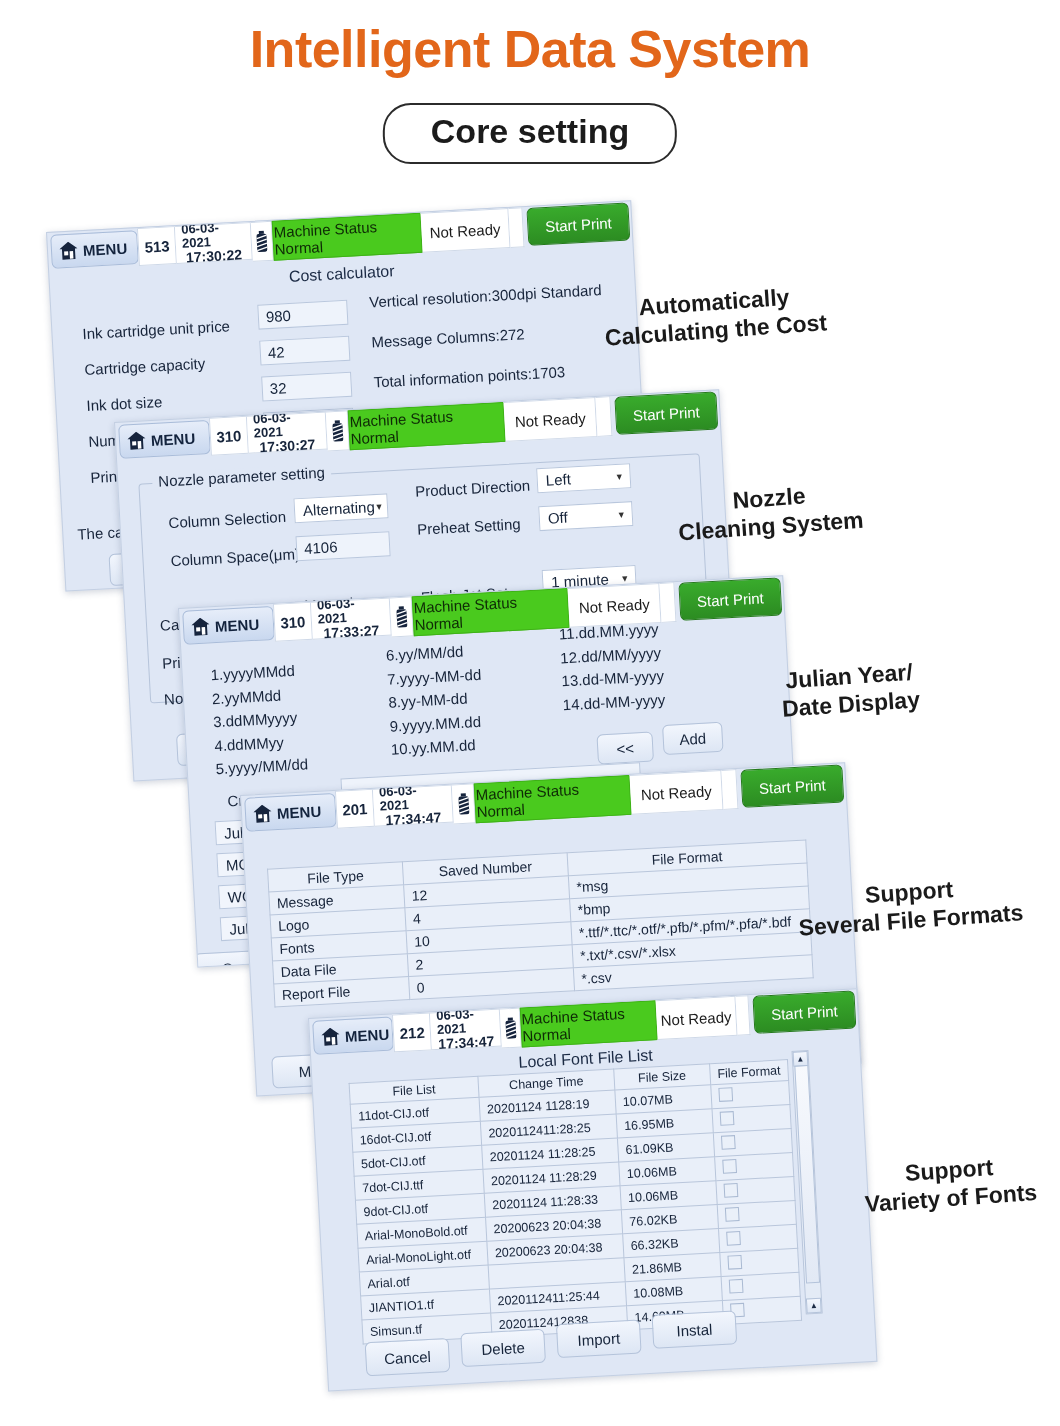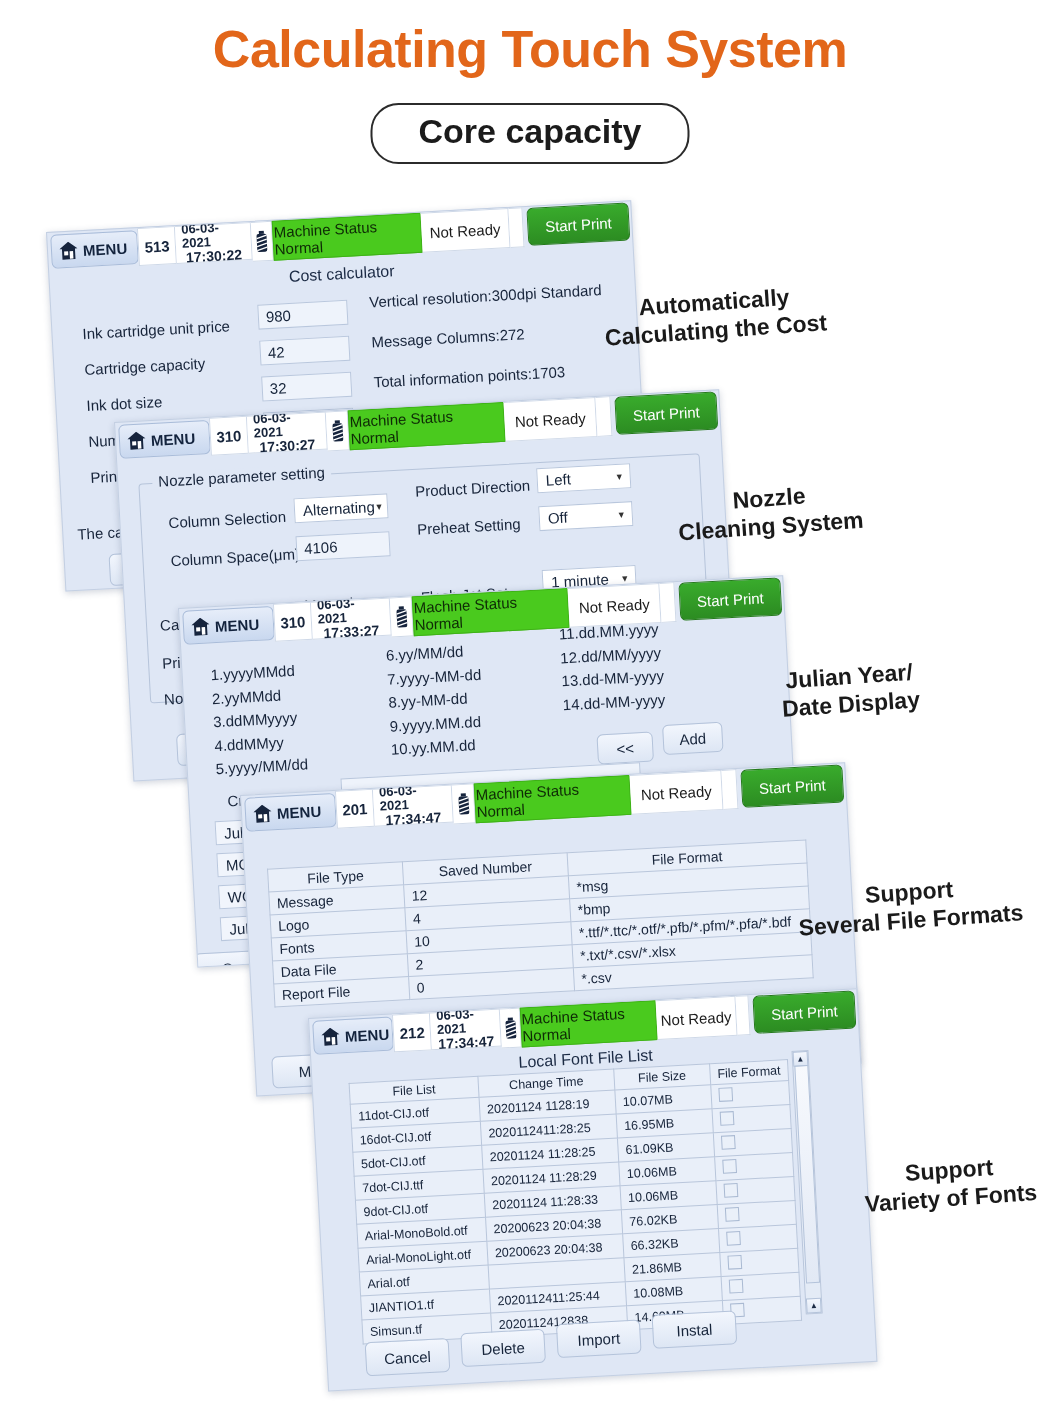--- a/index.html
+++ b/index.html
@@ -183,22 +183,22 @@
     position:absolute;background:#f1f5fc;border:1px solid #b9c7dd;
     height:24px;display:flex;align-items:center;padding-left:8px;
     box-sizing:border-box;font-size:15px;color:#16243a;
   }
 </style>
 </head>
 <body>
 
 <div class="stage">
 
-  <div class="title">Calculating Touch System</div>
-  <div class="pill">Core capacity</div>
+  <div class="title">Intelligent Data System</div>
+  <div class="pill">Core setting</div>
 
   <div class="panel" style="left:46px;top:232px;width:584px;height:358px;transform:rotate(-3.1deg);">
     <div class="panel-body">
       <div class="statusbar">
         <div class="menu-btn">
           <span class="house">
             <svg width="19" height="18" viewBox="0 0 19 18">
               <path d="M9.5 0 L18.5 7 H16 V17.5 H3 V7 H0.5 Z" fill="#16243d"></path>
               <rect x="5" y="9.5" width="4" height="4" fill="#fff"></rect>
               <rect x="10.5" y="9.5" width="3.5" height="7.5" fill="#fff"></rect>

